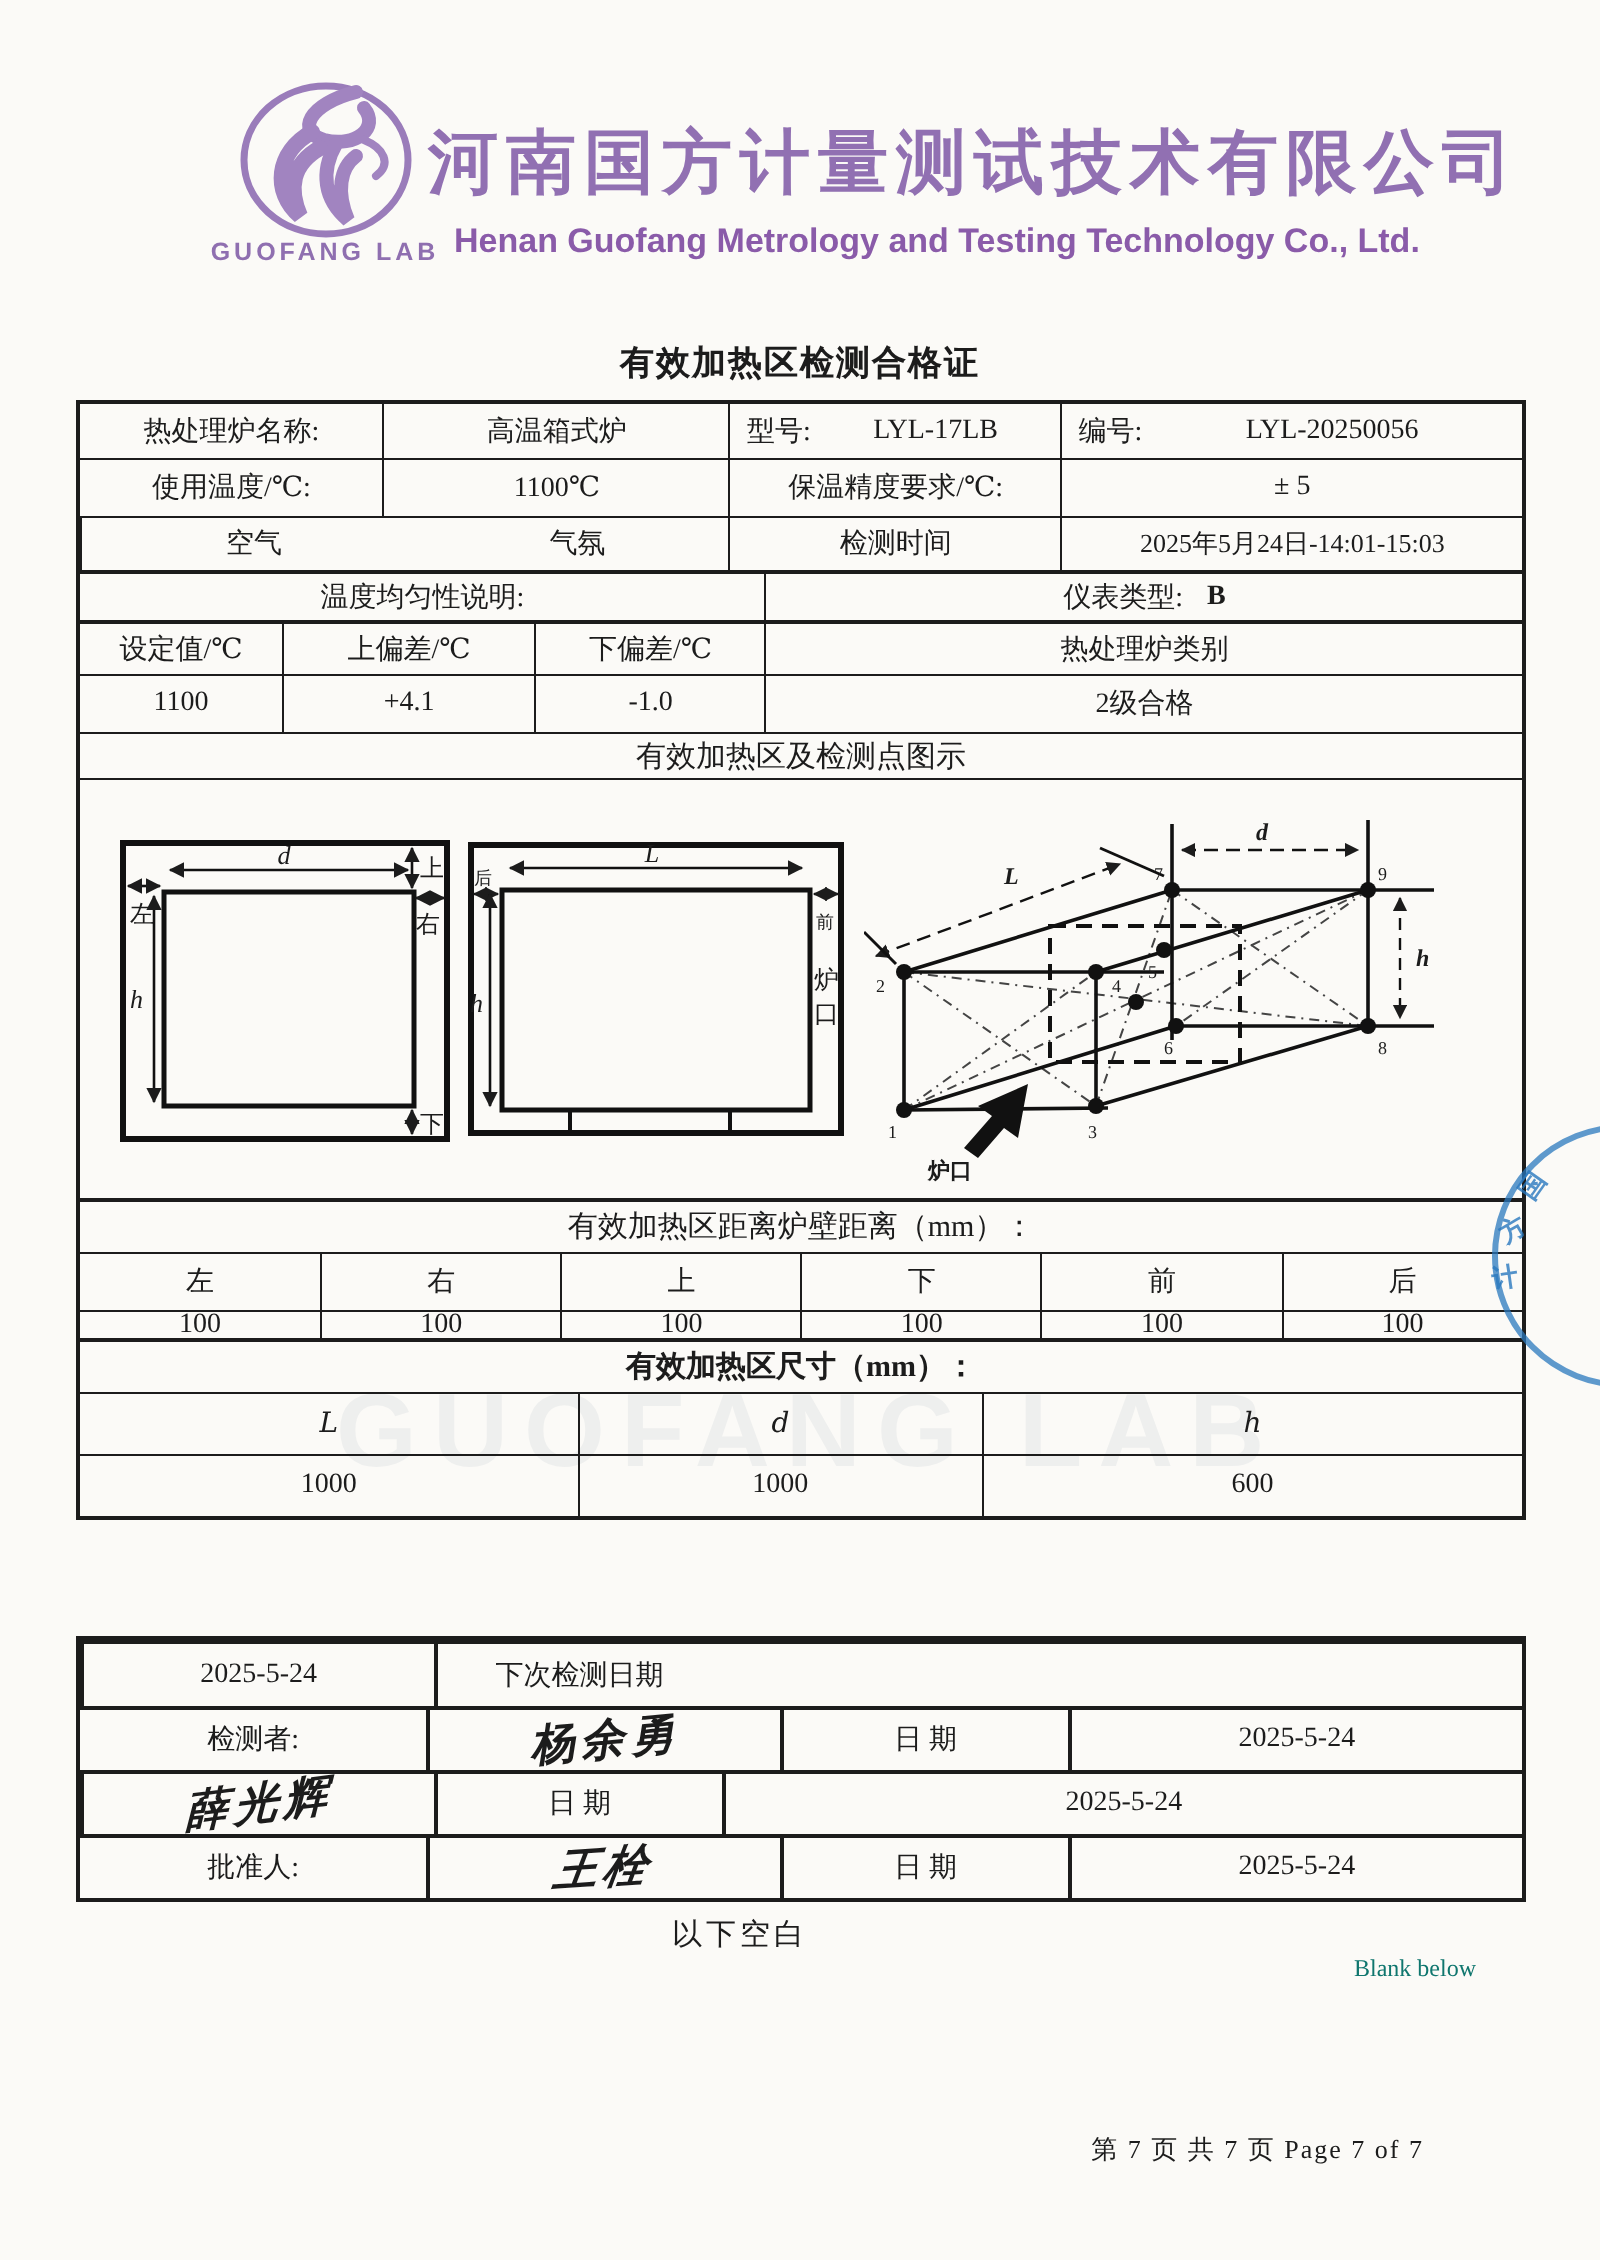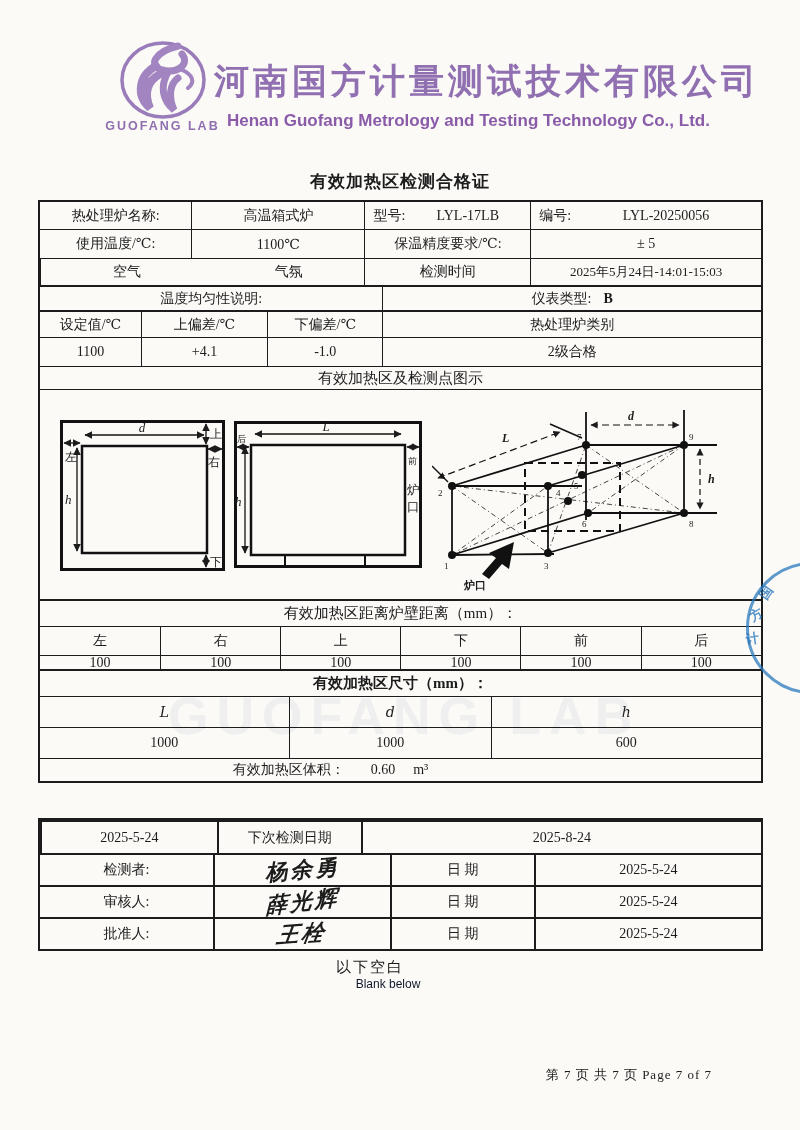--- a/index.html
+++ b/index.html
@@ -22,21 +22,21 @@
   .tc .lbl{padding-left:8px;white-space:nowrap}
   .tc .val{flex:1;text-align:center;white-space:nowrap}
   .ital{font-style:italic;font-family:"DejaVu Serif",serif}
   .sm{font-size:13px}
   .tbl2 .trow{border-top:2px solid #1c1c1c}
   .tbl2 .tc{border-left:2px solid #1c1c1c}
   .tbl2 .tc.first{border-left:none}
   .sig{font-style:italic;font-weight:600;font-size:22px;font-family:"DejaVu Serif",serif;letter-spacing:3px}
   
   .blank-cn{left:20px;top:958px;width:700px;text-align:center;font-size:15px;letter-spacing:2px}
-  .blank-en{left:38px;top:977px;width:700px;text-align:center;font-size:12px;color:#0f172a;font-family:Liberation Sans, sans-serif}
+  .blank-en{left:38px;top:977px;width:700px;text-align:right;font-size:12px;color:#0f766e;font-family:Liberation Serif, serif}
   .page-footer{left:0;right:88px;top:1066px;text-align:right;font-size:13px;letter-spacing:1px;white-space:nowrap}
   .watermark{left:168px;top:686px;font-size:52px;font-weight:bold;letter-spacing:8px;color:rgba(130,145,165,0.10);font-family:"Liberation Sans",sans-serif;white-space:nowrap}
   .stamp-ring{left:746px;top:562px;width:132px;height:132px;border:3.5px solid rgba(41,120,190,0.75);border-radius:50%}
   .stamp-ch{font-size:13px;font-weight:bold;color:rgba(41,120,190,0.8)}
   .diagram-cell{position:relative;width:100%}
   svg text{fill:#1c1c1c}
 </style>
 </head>
 <body>
 
@@ -354,63 +354,48 @@
         <span>1000</span>
       </div>
     <div class="tc" style="width:28%">
         <span>1000</span>
       </div>
     <div class="tc" style="flex:1">
         <span>600</span>
       </div>
   </div>
 
-  <div class="trow" style="height:23px">
-    <div class="tc first" style="flex:1">
-      <div style="display:flex;align-items:center;transform:translateX(-70px)">
-        <span>有效加热区体积：</span>
-        <span style="margin-left:26px">0.60</span>
-        <span style="margin-left:18px">m³</span>
-      </div>
-    </div>
-  </div>
 </div>
 
 <div class="tbl tbl2" style="top:818px">
   <div class="trow first" style="height:33px">
     <div class="tc" style="width:24.5%">
         <span>2025-5-24</span>
       </div>
     <div class="tc" style="width:20%">
         <span>下次检测日期</span>
       </div>
-    <div class="tc" style="flex:1">
-        <span>2025-8-24</span>
-      </div>
   </div>
 
   <div class="trow" style="height:32px">
     <div class="tc first" style="width:24%">
         <span>检测者:</span>
       </div>
     <div class="tc" style="width:24.5%">
         <span class="sig" style="transform:rotate(-5deg)">杨余勇</span>
       </div>
     <div class="tc" style="width:20%">
         <span>日  期</span>
       </div>
     <div class="tc" style="flex:1">
         <span>2025-5-24</span>
       </div>
   </div>
 
   <div class="trow" style="height:32px">
-    <div class="tc first" style="width:24%">
-        <span>审核人:</span>
-      </div>
     <div class="tc" style="width:24.5%">
         <span class="sig" style="transform:rotate(-7deg) skewX(-8deg)">薛光辉</span>
       </div>
     <div class="tc" style="width:20%">
         <span>日  期</span>
       </div>
     <div class="tc" style="flex:1">
         <span>2025-5-24</span>
       </div>
   </div>

